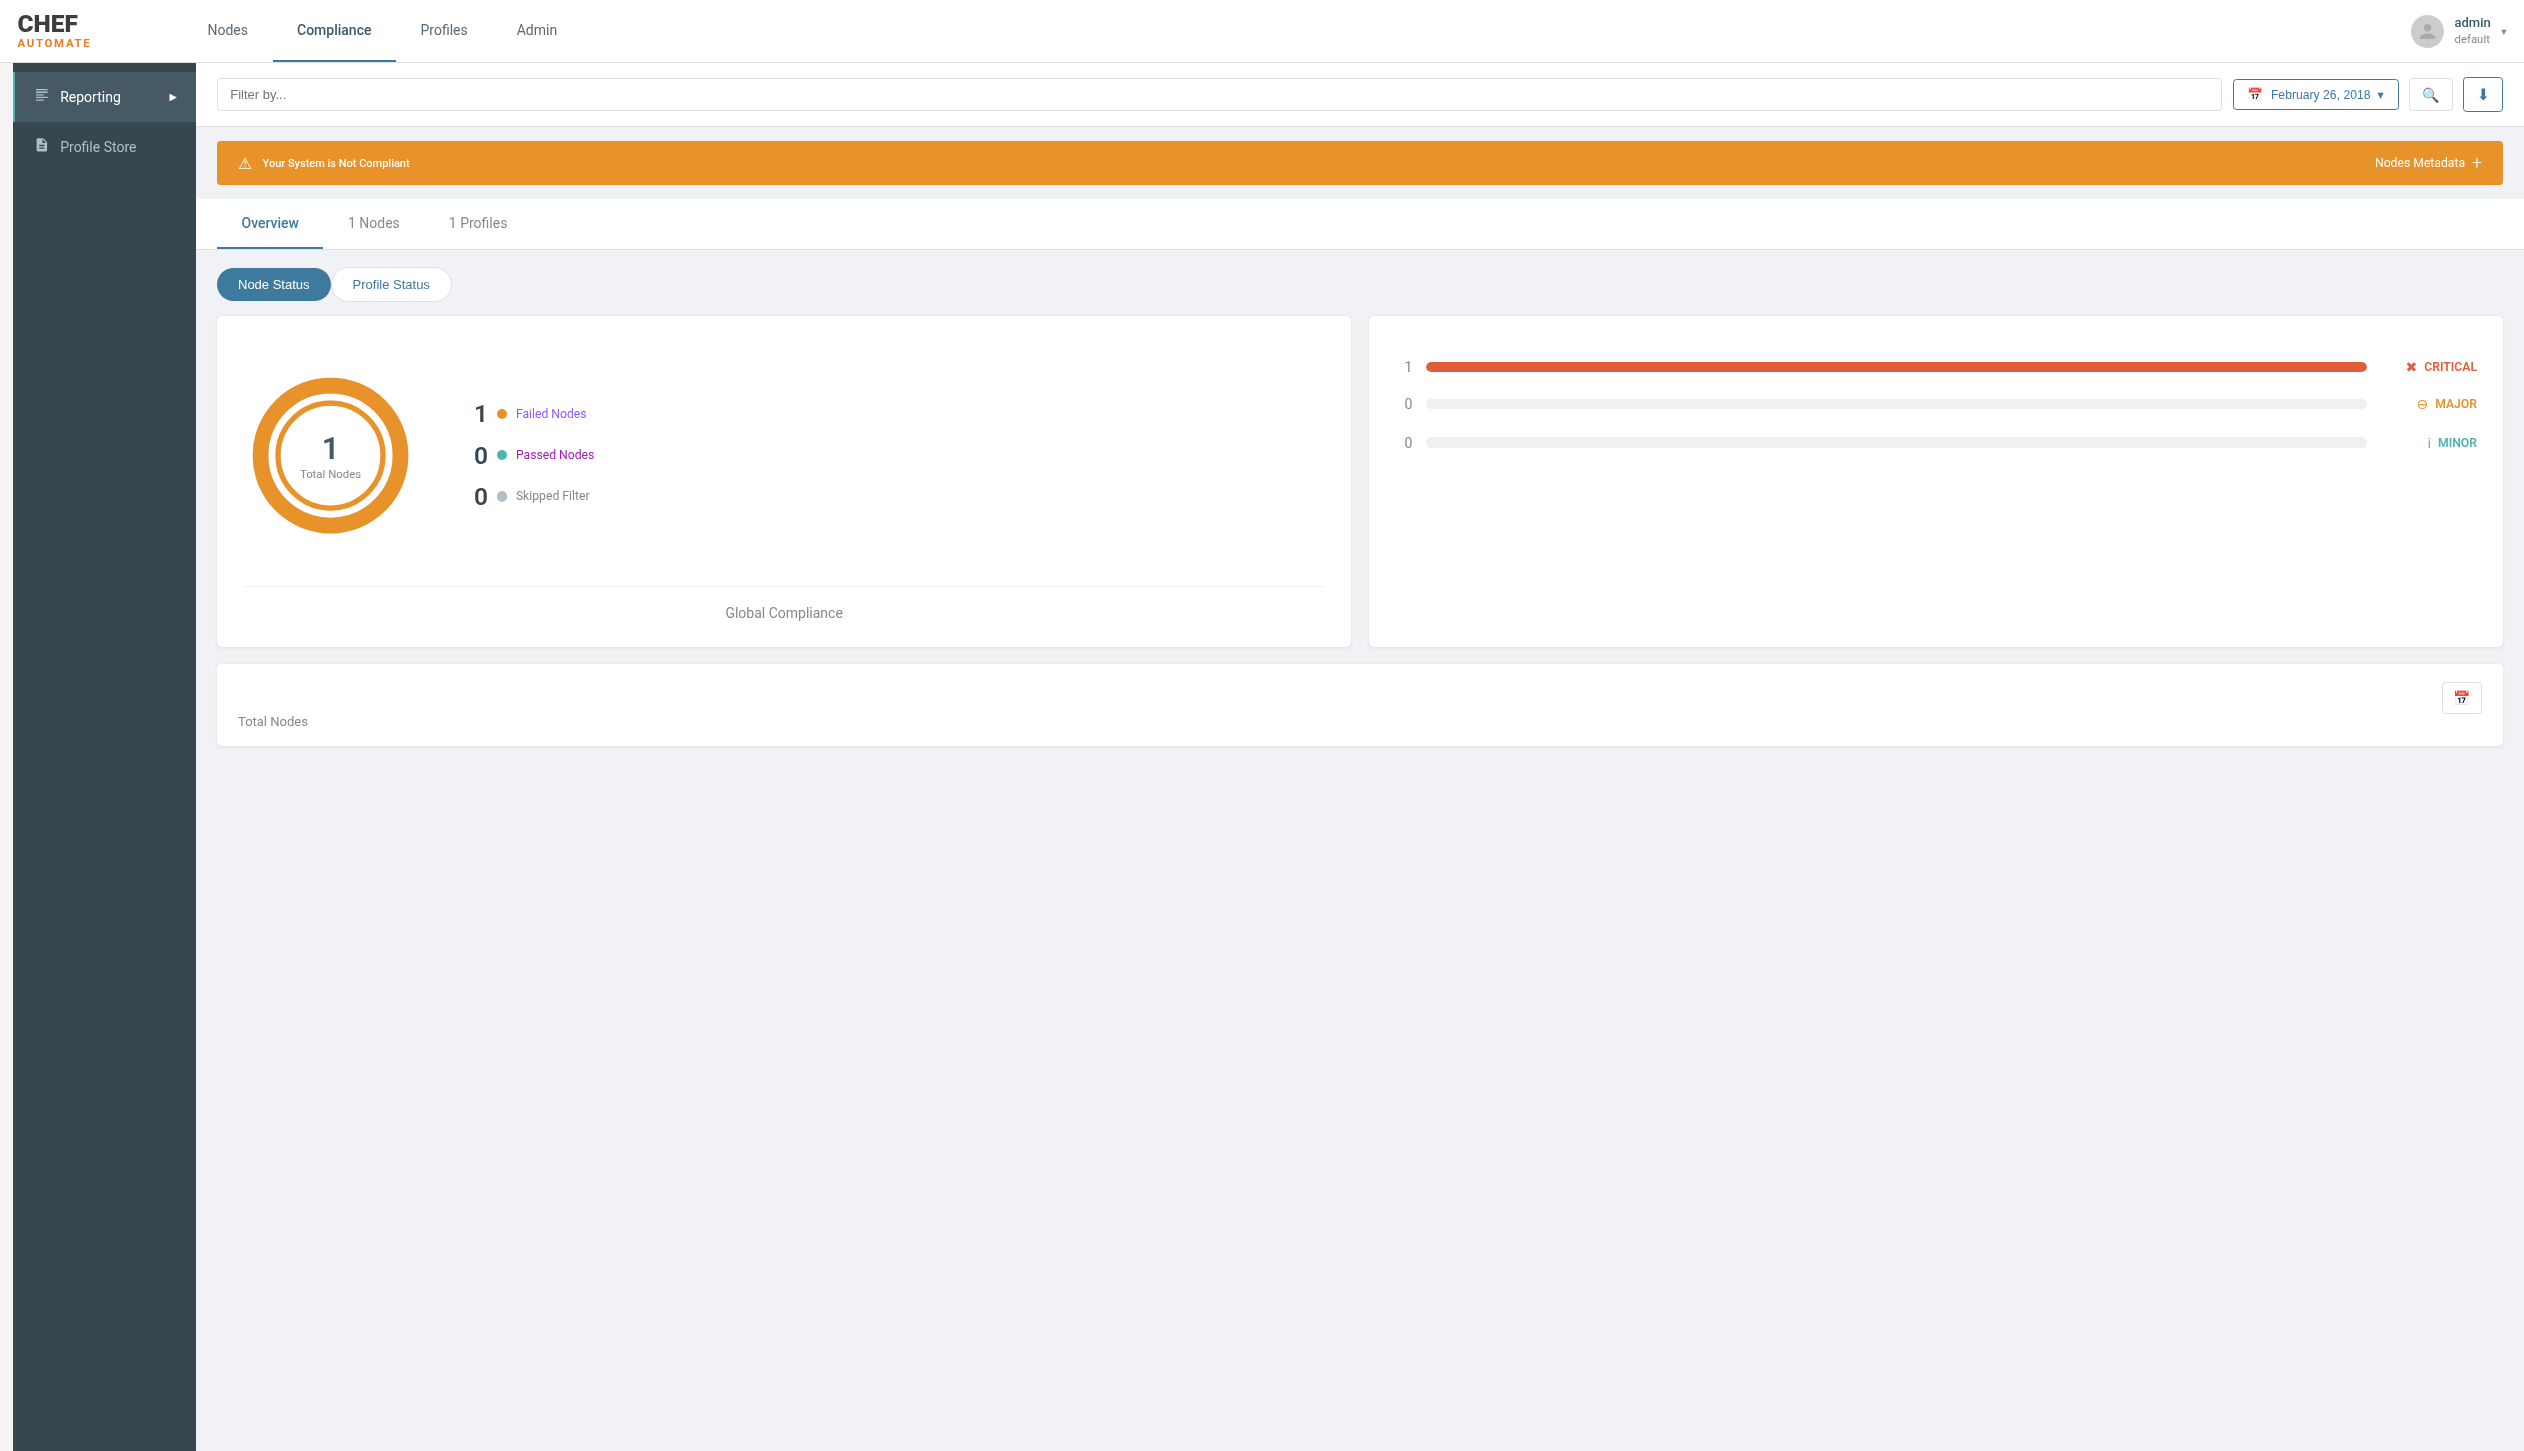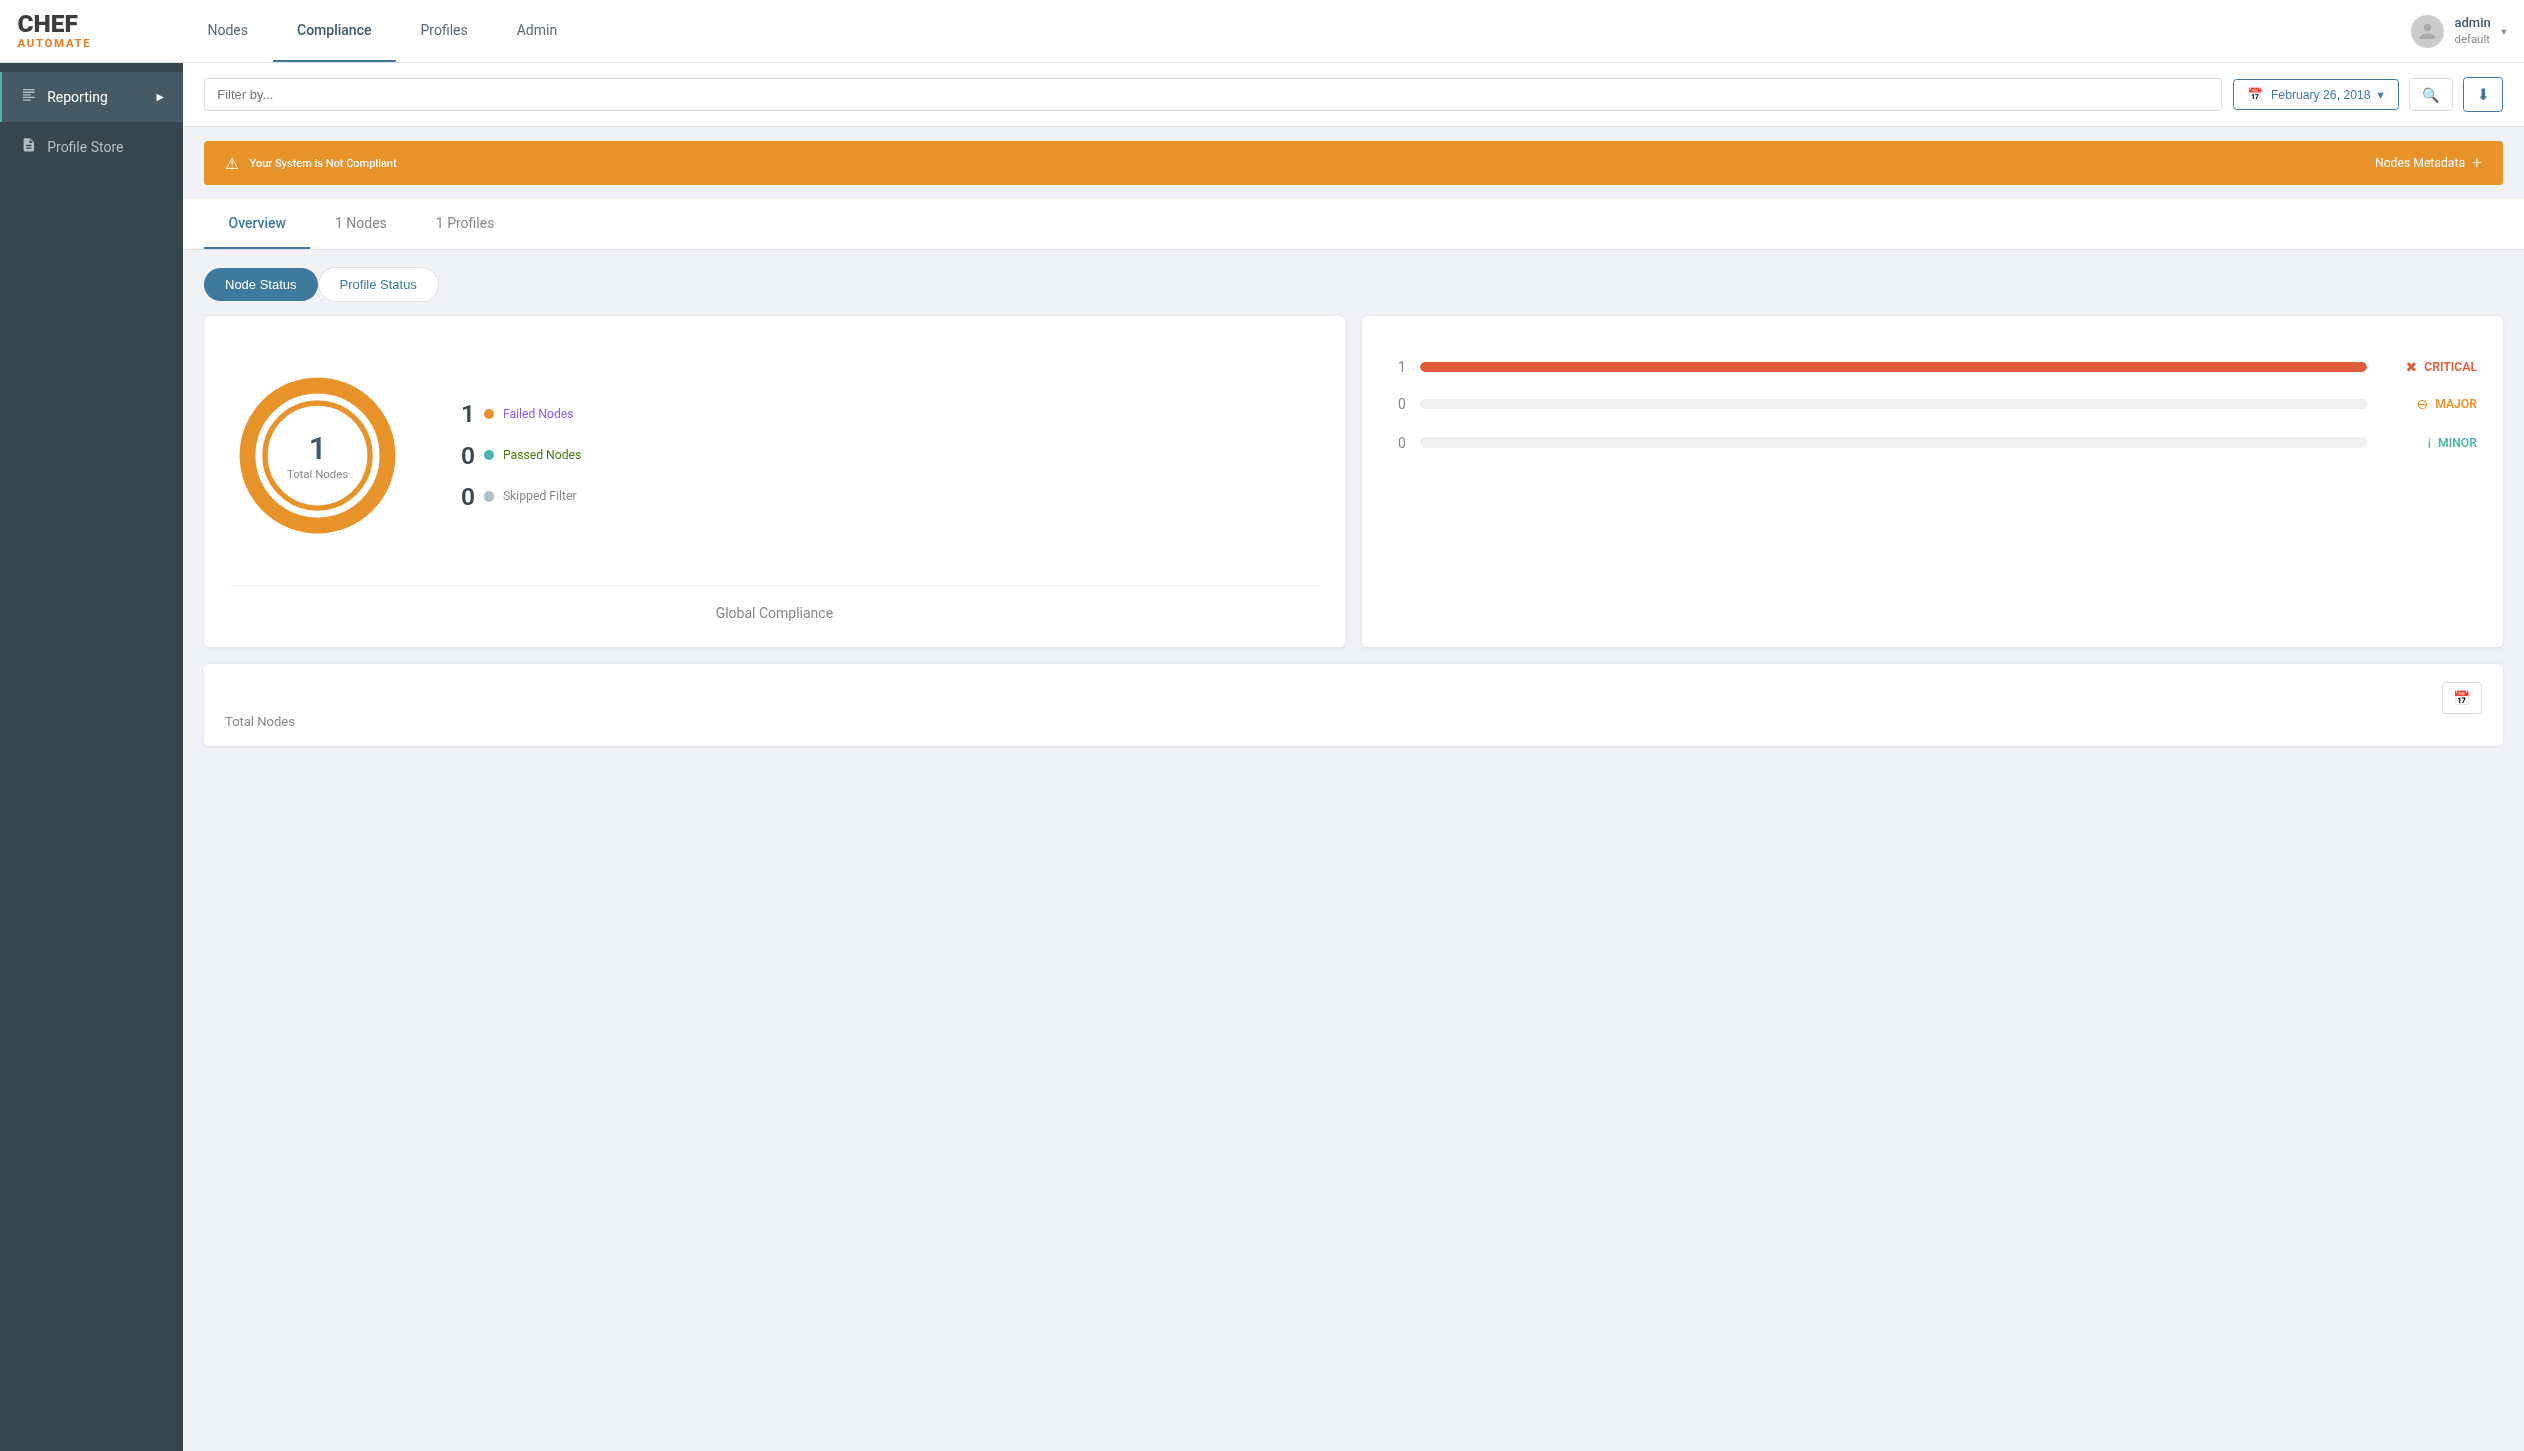--- a/index.html
+++ b/index.html
@@ -28,21 +28,21 @@
     .user-avatar {
       width: 33px; height: 33px; border-radius: 50%; background: #ccc;
       display: flex; align-items: center; justify-content: center; color: #888; font-size: 15.7px;
     }
     .user-info { line-height: 1.4; }
     .user-name { font-size: 13px; color: #3d5a6b; font-weight: 500; }
     .user-default { font-size: 11.4px; color: #888; }
     .chevron-down { font-size: 10.5px; color: #888; }
 
     
-    .layout { display: flex; flex: 1; overflow: hidden; }
+    .layout { display: flex; flex: 1; overflow: hidden; padding-left: 13px; }
 
     
     .sidebar {
       width: 183px; background: #37474f; flex-shrink: 0;
       display: flex; flex-direction: column; padding-top: 8.7px;
     }
     .sidebar-item {
       display: flex; align-items: center; padding: 15.7px 19px;
       color: #b0bec5; font-size: 14px; cursor: pointer; gap: 10.5px;
       border-left: 2.6px solid transparent;
@@ -275,21 +275,21 @@
                 </div>
                 <span class="stat-dot failed"></span>
                 <span style="font-size:12.2px;color:#8b5cf6;">Failed Nodes</span>
               </div>
 
               <div class="stat-row">
                 <div style="display:flex;flex-direction:column;align-items:flex-end;min-width:35px;">
                   <span style="font-size:24.5px;font-weight:600;color:#37474f;">0</span>
                 </div>
                 <span class="stat-dot passed"></span>
-                <span style="font-size:12.2px;color:#4d7c0f;">Passed Nodes</span>
+                <span style="font-size:12.2px;color:#a21caf;">Passed Nodes</span>
               </div>
 
               <div class="stat-row">
                 <div style="display:flex;flex-direction:column;align-items:flex-end;min-width:35px;">
                   <span style="font-size:24.5px;font-weight:600;color:#37474f;">0</span>
                 </div>
                 <span class="stat-dot skipped"></span>
                 <span style="font-size:12.2px;color:#888;">Skipped Filter</span>
               </div>
             </div>

